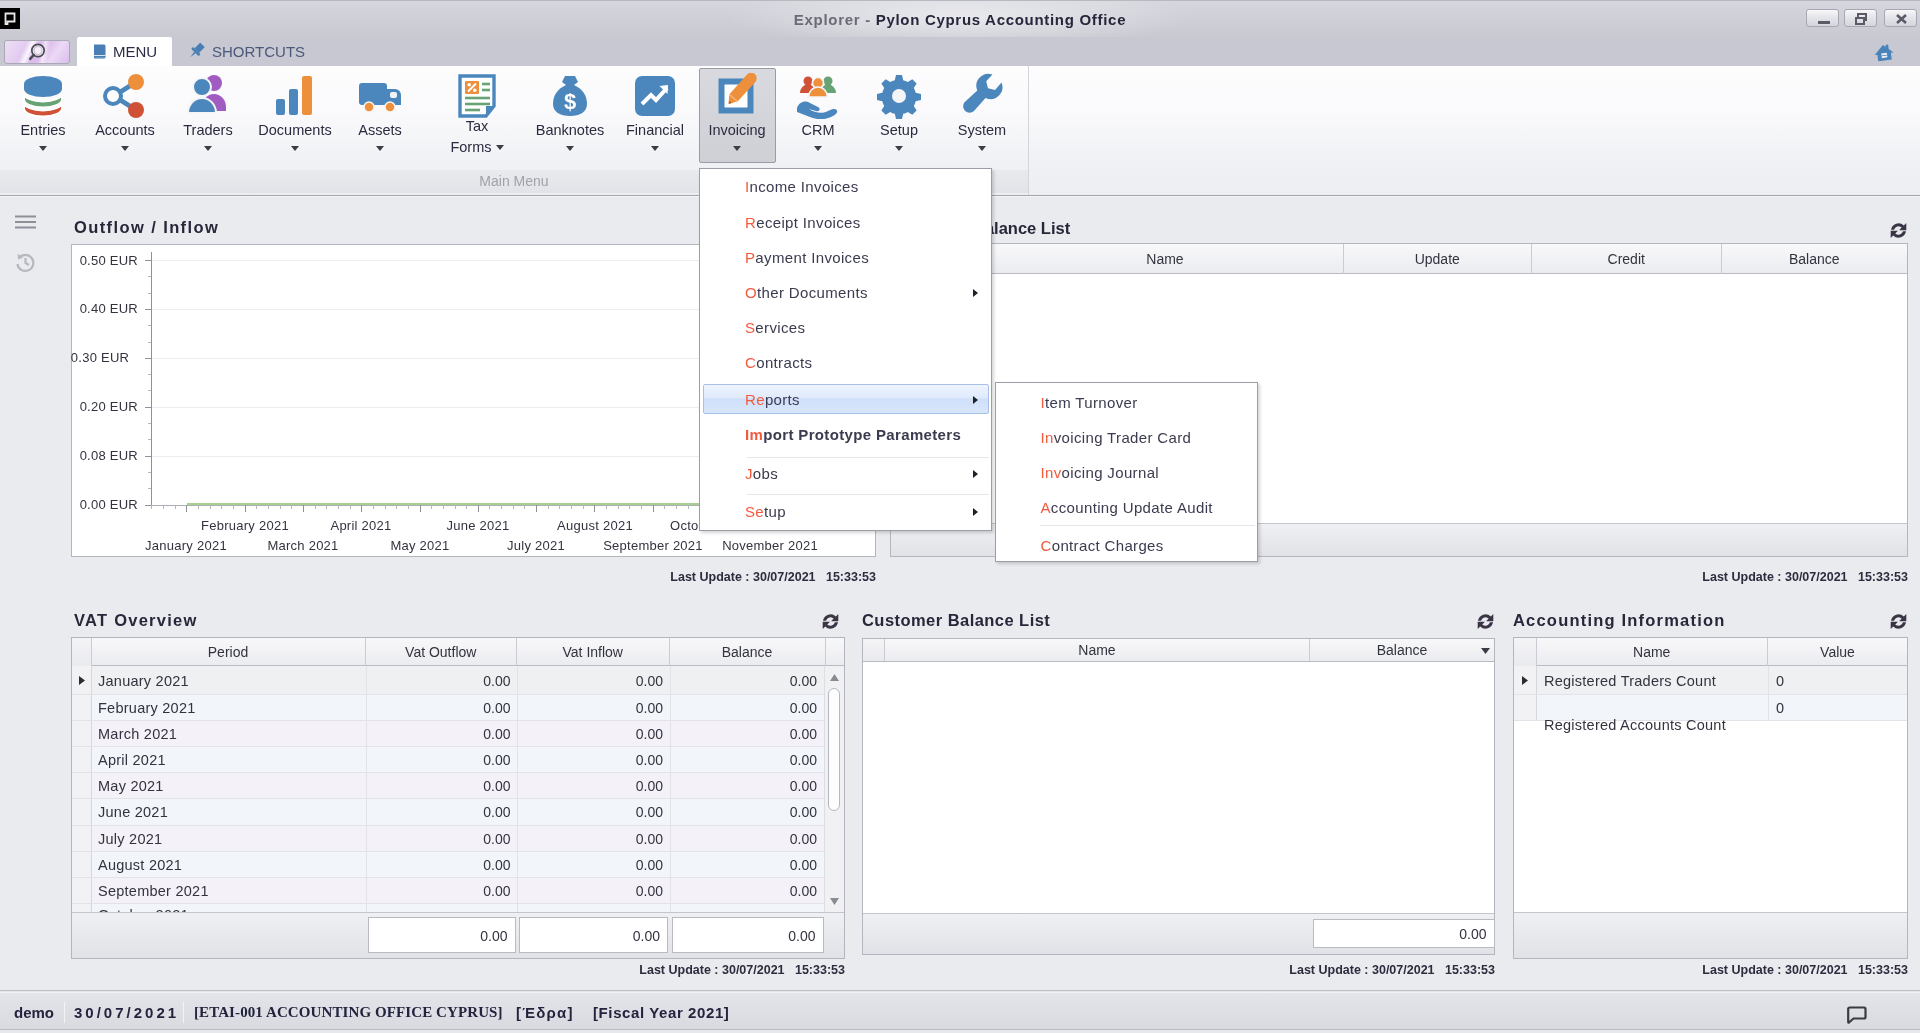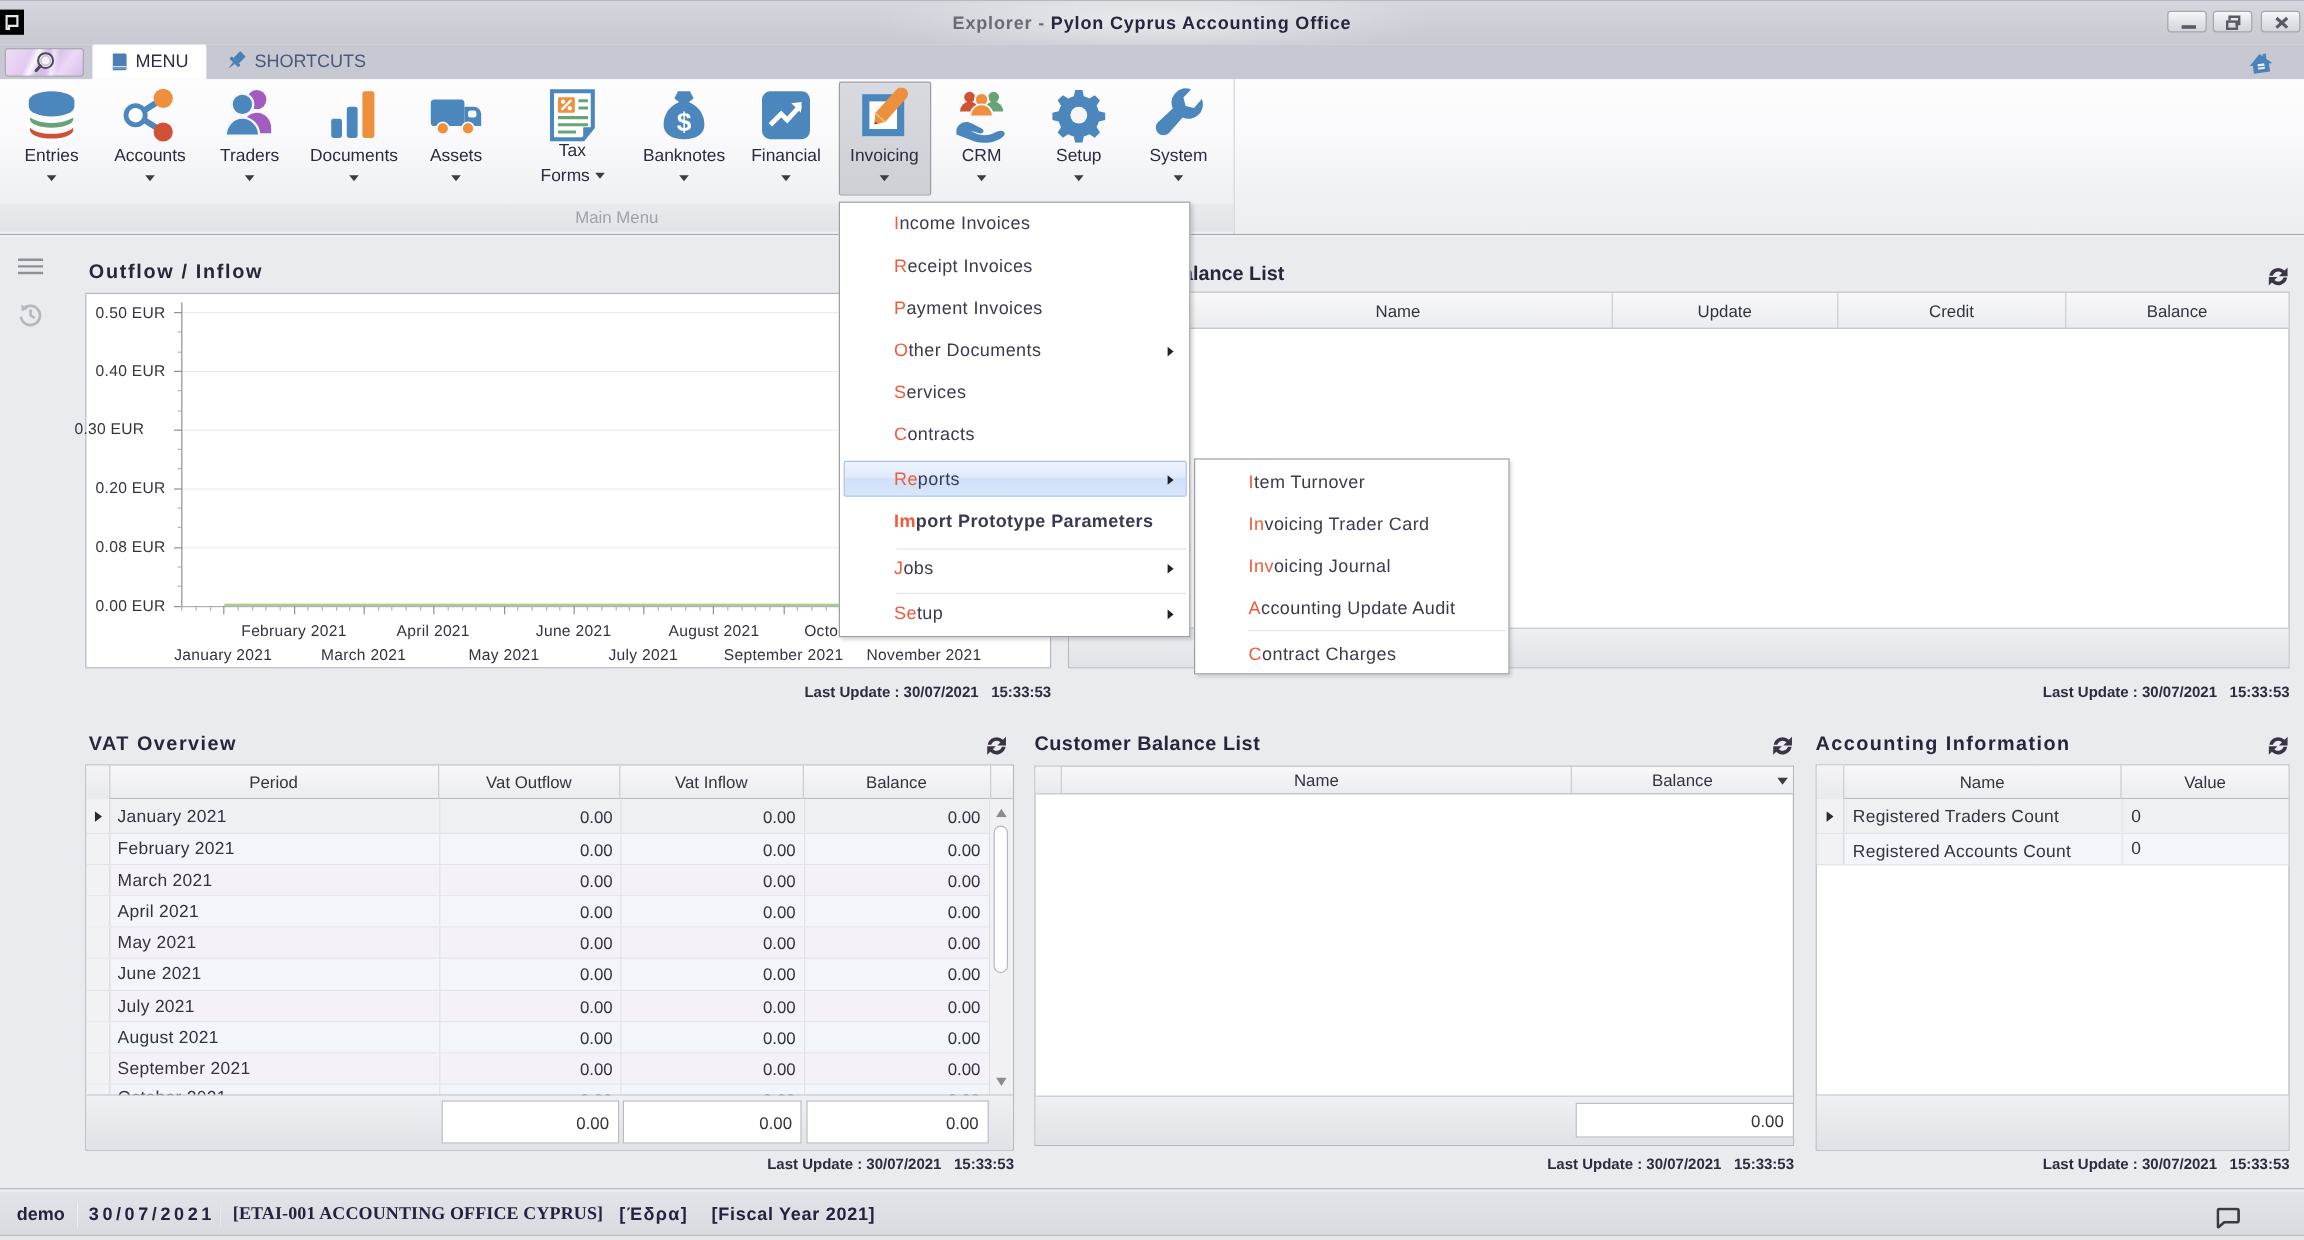--- a/index.html
+++ b/index.html
@@ -292,21 +292,21 @@
 <path d="M10.5 6 v4.8 l3.4 2.2" fill="none" stroke="#b7b7bf" stroke-width="2.2"></path>
 </svg>
 <div class="abs ptitle" style="left:74px;top:218px;letter-spacing:1.4px;">Outflow / Inflow</div>
 <div class="abs" style="left:71px;top:244px;width:805px;height:313px;background:#fff;border:1px solid #b4b6bf;"></div>
 <div class="abs axlabel" style="left:62px;top:252.5px;width:76px;text-align:right;">0.50 EUR</div>
 <div class="abs" style="left:144.5px;top:260.0px;width:7px;height:1px;background:#90909a;"></div>
 <div class="abs" style="left:152px;top:260.0px;width:723px;height:1px;background:#ededf1;"></div>
 <div class="abs axlabel" style="left:62px;top:301.4px;width:76px;text-align:right;">0.40 EUR</div>
 <div class="abs" style="left:144.5px;top:308.9px;width:7px;height:1px;background:#90909a;"></div>
 <div class="abs" style="left:152px;top:308.9px;width:723px;height:1px;background:#ededf1;"></div>
-<div class="abs axlabel" style="left:62px;top:350.3px;width:76px;text-align:left;">0.30 EUR</div>
+<div class="abs axlabel" style="left:62px;top:350.3px;width:76px;text-align:center;">0.30 EUR</div>
 <div class="abs" style="left:144.5px;top:357.8px;width:7px;height:1px;background:#90909a;"></div>
 <div class="abs" style="left:152px;top:357.8px;width:723px;height:1px;background:#ededf1;"></div>
 <div class="abs axlabel" style="left:62px;top:399.2px;width:76px;text-align:right;">0.20 EUR</div>
 <div class="abs" style="left:144.5px;top:406.7px;width:7px;height:1px;background:#90909a;"></div>
 <div class="abs" style="left:152px;top:406.7px;width:723px;height:1px;background:#ededf1;"></div>
 <div class="abs axlabel" style="left:62px;top:448.1px;width:76px;text-align:right;">0.08 EUR</div>
 <div class="abs" style="left:144.5px;top:455.6px;width:7px;height:1px;background:#90909a;"></div>
 <div class="abs" style="left:152px;top:455.6px;width:723px;height:1px;background:#ededf1;"></div>
 <div class="abs axlabel" style="left:62px;top:497.0px;width:76px;text-align:right;">0.00 EUR</div>
 <div class="abs" style="left:144.5px;top:504.5px;width:7px;height:1px;background:#90909a;"></div>
@@ -588,21 +588,21 @@
         <svg style="position:absolute;left:8px;top:10px" width="6" height="9">
           <path d="M0 0 L6 4.5 L0 9 z" fill="#2b2b33"></path>
         </svg>
       </div>
  <div style="position:absolute;left:30px;top:7px;font-size:14.5px;letter-spacing:0.25px;color:#33333f;">Registered Traders Count</div>
  <div style="position:absolute;left:262px;top:7px;font-size:14.5px;color:#33333f;">0</div>
  <div style="position:absolute;left:254px;top:0;width:1px;height:100%;background:#e2e3e8;"></div>
 </div>
 <div style="position:absolute;left:0;top:56.6px;width:393px;height:26.2px;background:#f2f5fa;border-bottom:1px solid #e2e3e8;">
  <div style="position:absolute;left:0;top:0;width:22.5px;height:100%;background:#f2f2f5;border-right:1px solid #d6d7dd;"></div>
- <div style="position:absolute;left:30px;top:7px;font-size:14.5px;letter-spacing:0.25px;color:#33333f;">Registered Accounts Count</div>
+ <div style="position:absolute;left:30px;top:22px;font-size:14.5px;letter-spacing:0.25px;color:#33333f;">Registered Accounts Count</div>
  <div style="position:absolute;left:262px;top:5px;font-size:14.5px;color:#33333f;">0</div>
  <div style="position:absolute;left:254px;top:0;width:1px;height:100%;background:#e2e3e8;"></div>
 </div>
 <div class="tfoot" style="height:45.2px;"></div>
 </div>
 <div class="abs lastupd" style="left:1508px;top:963px;width:400px;text-align:right;">Last Update : 30/07/2021&nbsp;&nbsp;&nbsp;15:33:53</div>
 
 <div id="menus">
 <div class="menu" style="left:699px;top:168px;width:293px;height:363px;">
 <div style="position:absolute;left:2.5px;top:214.5px;width:286px;height:30px;border:1px solid #a8c0e8;border-radius:2px;background:linear-gradient(#eef4fe 0%,#dfeafc 45%,#cfe0fa 50%,#d8e6fb 100%);"></div>

